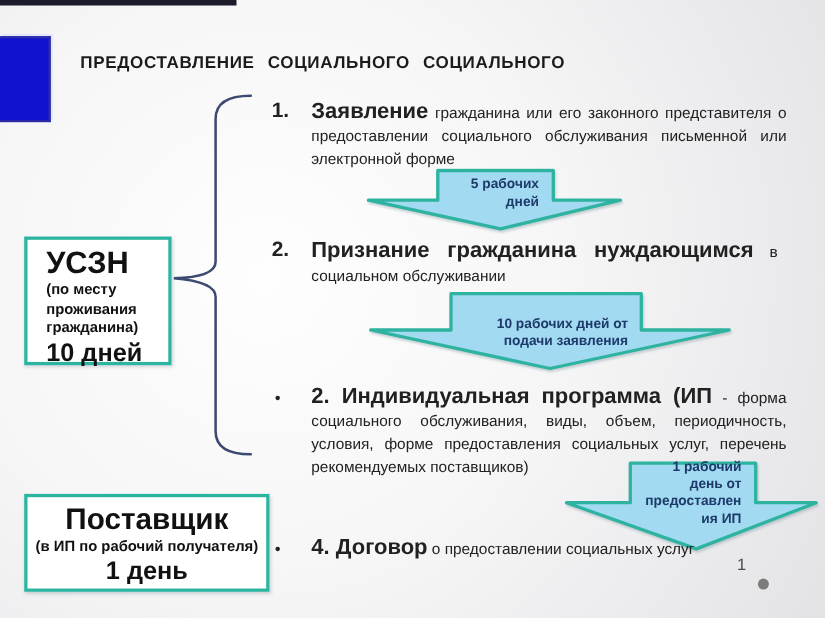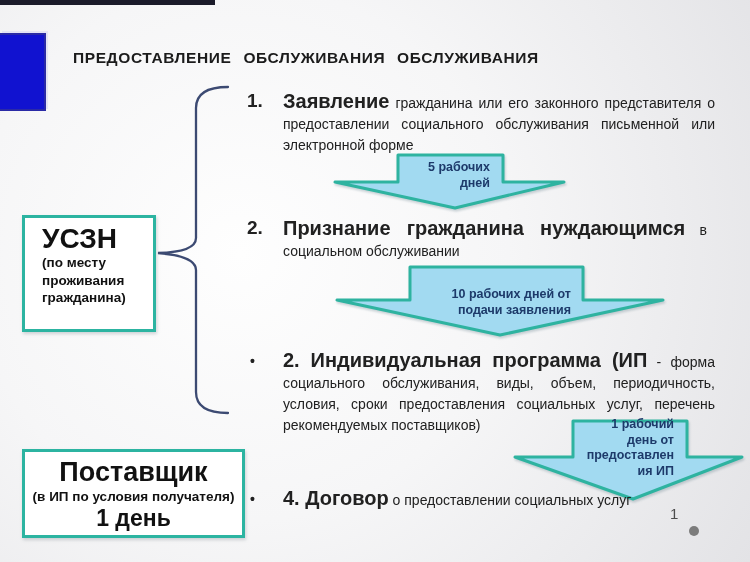--- a/index.html
+++ b/index.html
@@ -70,34 +70,35 @@
   .page-dot{position:absolute;left:689px;top:526px;width:10px;height:10px;border-radius:50%;background:#7c7c7c;}
 </style>
 </head>
 <body>
 
 <div id="slide">
 
   <div class="top-bar"></div>
   <div class="blue-square"></div>
 
-  <div class="slide-title">ПРЕДОСТАВЛЕНИЕ  ОБСЛУЖИВАНИЯ  ОБСЛУЖИВАНИЯ</div>
+  <div class="slide-title">ПРЕДОСТАВЛЕНИЕ  СОЦИАЛЬНОГО  СОЦИАЛЬНОГО</div>
 
   <svg class="brace" width="85" height="340" viewBox="0 0 85 340">
     <path d="M 78 7 Q 46 7 46 28 L 46 158 Q 46 172 8 173 Q 46 176 46 190 L 46 312 Q 46 333 78 333" fill="none" stroke="#3c4a72" stroke-width="2.3" stroke-linecap="round"></path>
   </svg>
 
   <div class="side-box box-uszn">
     <div class="bx-title">УСЗН</div>
     <div class="bx-sub">(по месту проживания гражданина)</div>
+    <div class="bx-dur">10 дней</div>
   </div>
 
   <div class="side-box box-supplier">
     <div class="bx-title">Поставщик</div>
-    <div class="bx-sub">(в ИП по условия получателя)</div>
+    <div class="bx-sub">(в ИП по рабочий получателя)</div>
     <div class="bx-dur">1 день</div>
   </div>
 
   <div class="step step-1">
     <div class="step-marker">1.</div>
     <div class="step-text">
       <span class="step-title">Заявление</span>
       <span class="step-body">гражданина  или  его  законного  представителя  о предоставлении  социального  обслуживания  письменной  или электронной  форме</span>
     </div>
   </div>
@@ -117,21 +118,21 @@
 
   <svg class="arrow-svg arrow-2" width="332" height="72" viewBox="0 0 332 72">
     <polygon points="75,2 248,2 248,35 328,35 165,70 2,35 75,35" fill="#a2daf1" stroke="#2eb3a0" stroke-width="3" stroke-linejoin="round"></polygon>
   </svg>
   <div class="arrow-label arrow-label-2">10 рабочих дней от подачи заявления</div>
 
   <div class="step step-3">
     <div class="step-marker bullet">•</div>
     <div class="step-text">
       <span class="step-title">2. Индивидуальная  программа  (ИП</span>
-      <span class="step-body">- форма социального  обслуживания,  виды,  объем,  периодичность,  условия, сроки  предоставления  социальных  услуг, перечень  рекомендуемых поставщиков)</span>
+      <span class="step-body">- форма социального  обслуживания,  виды,  объем,  периодичность,  условия, форме  предоставления  социальных  услуг, перечень  рекомендуемых поставщиков)</span>
     </div>
   </div>
 
   <svg class="arrow-svg arrow-3" width="232" height="82" viewBox="0 0 232 82">
     <polygon points="60,2 174,2 174,38 229,38 120,80 2,38 60,38" fill="#a2daf1" stroke="#2eb3a0" stroke-width="3" stroke-linejoin="round"></polygon>
   </svg>
   <div class="arrow-label arrow-label-3">1 рабочий день от предоставления ИП</div>
 
   <div class="step step-4">
     <div class="step-marker bullet">•</div>

